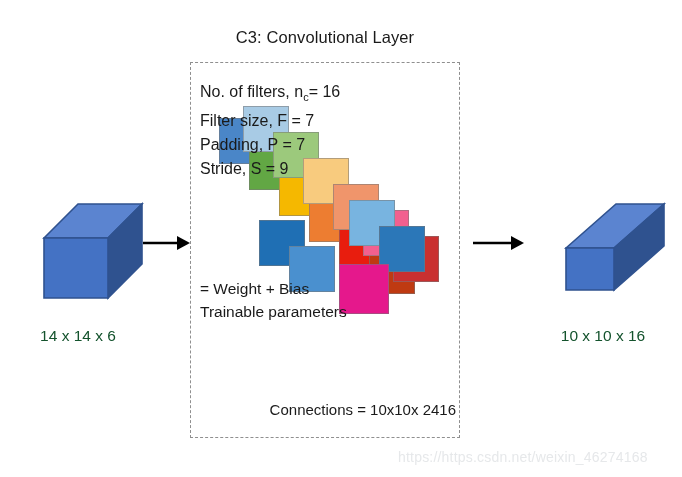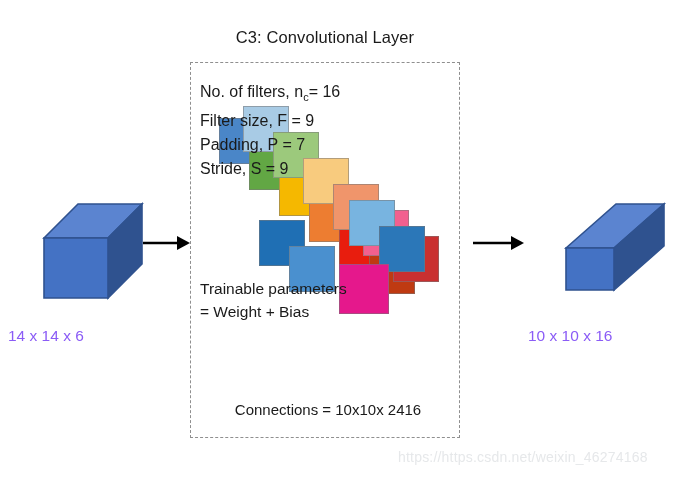--- a/index.html
+++ b/index.html
@@ -85,42 +85,42 @@
     color: #1a1a1a;
   }
   .train-block div { white-space: nowrap; }
 
   
   .conn-block {
     position: absolute;
     left: 200px;
     top: 399px;
     width: 256px;
-    text-align: center;
+    text-align: right;
     font-size: 15px;
     line-height: 22px;
     color: #1a1a1a;
   }
   .conn-block div { white-space: nowrap; }
 
   
   .cube { position: absolute; }
   .cube svg { display: block; }
 
   
   .arrow { position: absolute; }
   .arrow svg { display: block; }
 
   
   .cube-label {
     position: absolute;
     font-size: 15.5px;
-    color: #8b5cf6;
+    color: #14532d;
     white-space: nowrap;
-    text-align: left;
+    text-align: center;
   }
   #label-input  { left: 8px;   top: 327px; width: 140px; }
   #label-output { left: 528px; top: 327px; width: 150px; }
 
   
   .watermark {
     position: absolute;
     left: 398px;
     top: 449px;
     font-size: 14px;
@@ -170,28 +170,28 @@
       <div class="filter-sq" style="left: 180px; top: 132px; width: 46px; height: 46px; background: rgb(201, 48, 48);"></div>
       <div class="filter-sq" style="left: 46px; top: 116px; width: 46px; height: 46px; background: rgb(31, 111, 180);"></div>
       <div class="filter-sq" style="left: 76px; top: 142px; width: 46px; height: 46px; background: rgb(74, 144, 207);"></div>
       <div class="filter-sq" style="left: 136px; top: 96px; width: 46px; height: 46px; background: rgb(120, 180, 224);"></div>
       <div class="filter-sq" style="left: 166px; top: 122px; width: 46px; height: 46px; background: rgb(43, 119, 184);"></div>
       <div class="filter-sq" style="left: 126px; top: 160px; width: 50px; height: 50px; background: rgb(229, 24, 140);"></div>
     </div>
 
   <div class="param-lines">
     <div><span>No. of filters, n</span><span class="sub">c</span><span>= 16</span></div>
-    <div>Filter size, F = 9</div>
+    <div>Filter size, F = 7</div>
     <div>Padding, P = 7</div>
     <div>Stride, S = 9</div>
   </div>
 
   <div class="train-block">
+    <div>= Weight + Bias</div>
     <div>Trainable parameters</div>
-    <div>= Weight + Bias</div>
   </div>
 
   <div class="conn-block">
     <div>Connections = 10x10x 2416</div>
   </div>
 
   <div class="arrow" id="arrow-right" style="left:473px; top:233px;">
     <svg width="52" height="20" viewBox="0 0 52 20" xmlns="http://www.w3.org/2000/svg">
       <line x1="0" y1="10" x2="38" y2="10" stroke="#000000" stroke-width="2.4"></line>
       <polygon points="38,3 51,10 38,17" fill="#000000"></polygon>

